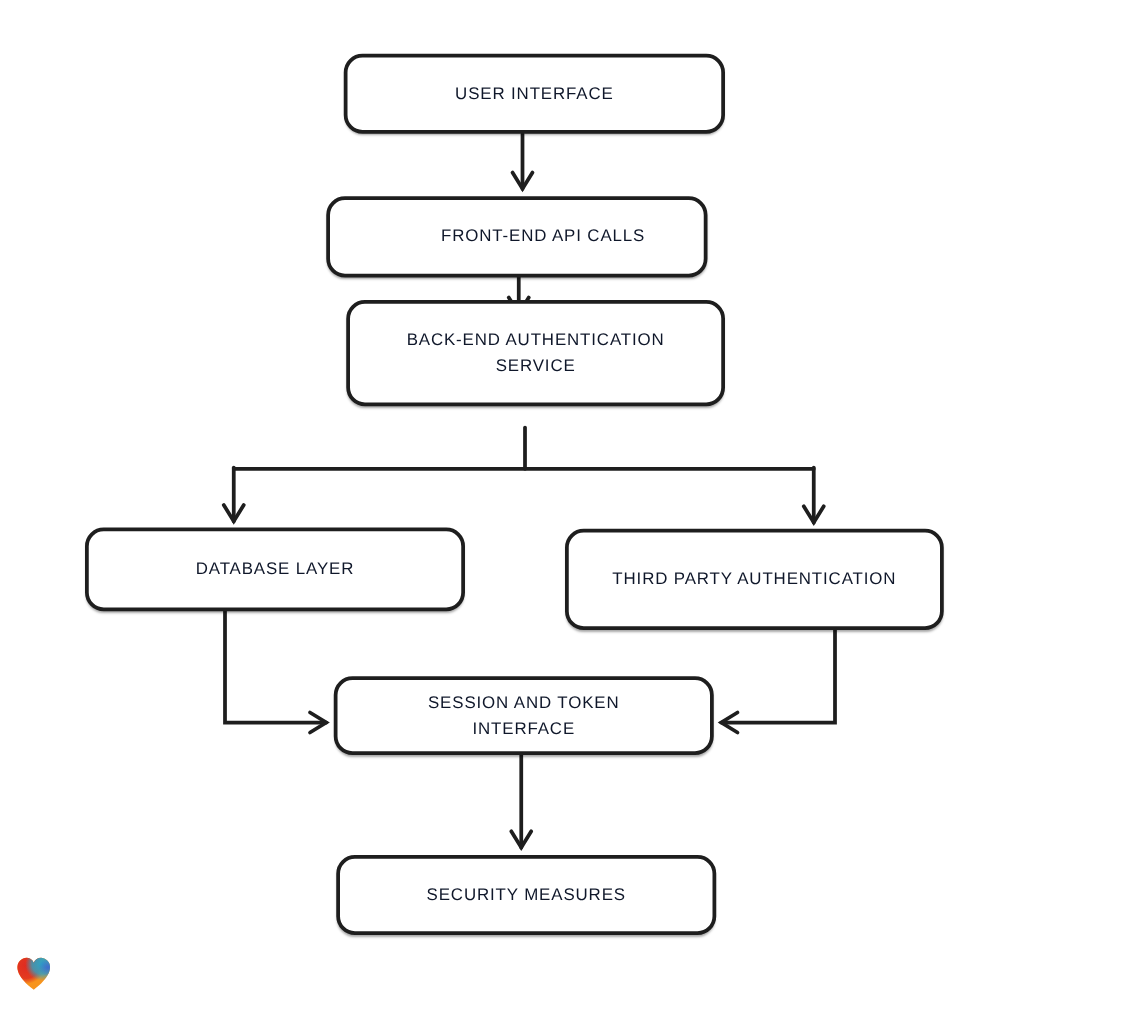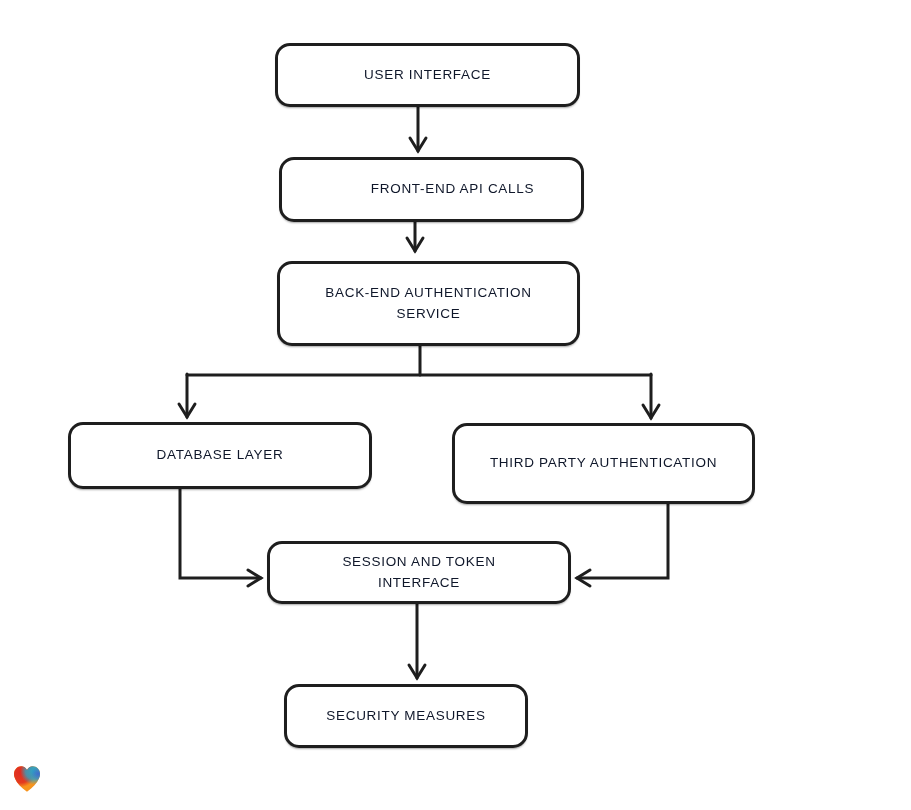--- a/index.html
+++ b/index.html
@@ -34,26 +34,26 @@
     justify-content: center;
     text-align: center;
     color: #0f172a;
     font-size: 13.5px;
     letter-spacing: 0.7px;
     line-height: 1.5;
     box-shadow: 0 2px 2px -1px rgba(0,0,0,0.35);
   }
   .node-label { display: block; }
   #node-user-interface      { left: 275px; top:  43px; width: 305px; height: 64px; }
-  #node-front-end-api-calls { left: 279px; top: 157px; width: 305px; height: 65px; padding-left: 42px; }
-  #node-back-end-auth       { left: 277px; top: 261px; width: 303px; height: 85px; padding: 14px 36px; }
+  #node-front-end-api-calls { left: 261px; top: 157px; width: 305px; height: 65px; padding-left: 42px; }
+  #node-back-end-auth       { left: 277px; top: 240px; width: 303px; height: 85px; padding: 14px 36px; }
   #node-database-layer      { left:  68px; top: 422px; width: 304px; height: 67px; }
   #node-third-party-auth    { left: 452px; top: 423px; width: 303px; height: 81px; }
   #node-session-token       { left: 267px; top: 541px; width: 304px; height: 63px; padding: 0 64px; }
-  #node-security-measures   { left: 284px; top: 684px; width: 244px; height: 64px; }
+  #node-security-measures   { left: 269px; top: 684px; width: 304px; height: 64px; }
   .edge {
     stroke: #1e1e1e;
     stroke-width: 3;
     fill: none;
     stroke-linecap: round;
     stroke-linejoin: miter;
   }
   .logo {
     position: absolute;
     left: 10px;

